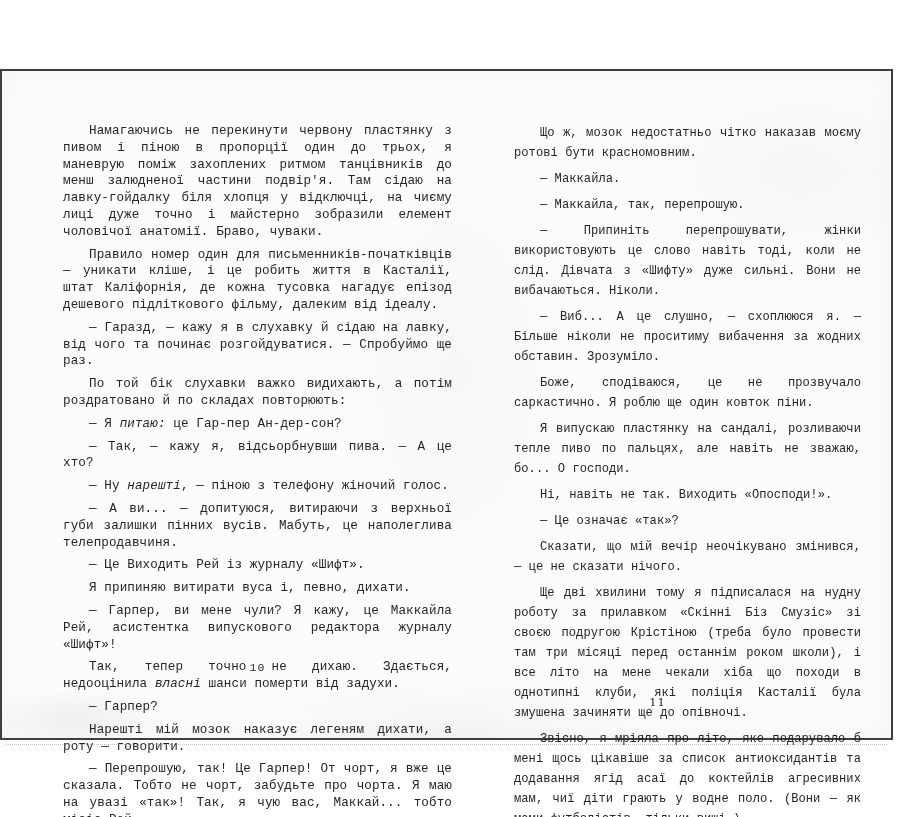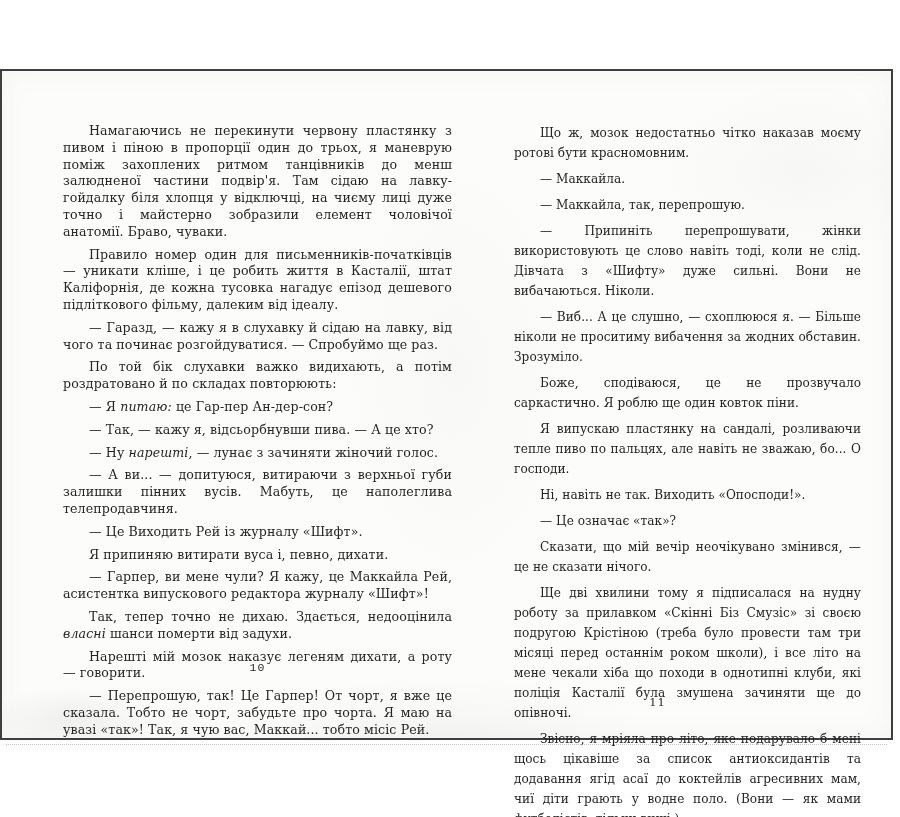--- a/index.html
+++ b/index.html
@@ -45,20 +45,21 @@
   .page {
     position: absolute;
     top: 52px;
     color: #262524;
     text-align: justify;
     text-rendering: optimizeLegibility;
   }
   .page p {
     margin: 0 0 6px 0;
     text-indent: 26px;
+    font-family: Liberation Mono, monospace;
   }
   .page p:last-child { margin-bottom: 0; }
   .page em {
     font-style: italic;
   }
   .page-left {
     left: 61px;
     width: 389px;
     font-size: 12.6px;
     line-height: 16.8px;
@@ -96,26 +97,27 @@
 <div class="photo">
   <div class="book">
 
     <div class="page page-left">
         <p><span>Намагаючись не перекинути червону пластянку з пивом і піною в пропорції один до трьох, я маневрую поміж захоплених ритмом танцівників до менш залюдненої частини подвір'я. Там сідаю на лавку-гойдалку біля хлопця у відключці, на чиєму лиці дуже точно і майстерно зобразили елемент чоловічої анатомії. Браво, чуваки.</span></p>
         <p><span>Правило номер один для письменників-початківців — уникати кліше, і це робить життя в Касталії, штат Каліфорнія, де кожна тусовка нагадує епізод дешевого підліткового фільму, далеким від ідеалу.</span></p>
         <p><span>— Гаразд, — кажу я в слухавку й сідаю на лавку, від чого та починає розгойдуватися. — Спробуймо ще раз.</span></p>
         <p><span>По той бік слухавки важко видихають, а потім роздратовано й по складах повторюють:</span></p>
         <p><span>— Я </span><em>питаю:</em><span> це Гар-пер Ан-дер-сон?</span></p>
         <p><span>— Так, — кажу я, відсьорбнувши пива. — А це хто?</span></p>
-        <p><span>— Ну </span><em>нарешті</em><span>, — лунає з зачиняти жіночий голос.</span></p>
+        <p><span>— Ну </span><em>нарешті</em><span>, — піною з телефону жіночий голос.</span></p>
         <p><span>— А ви... — допитуюся, витираючи з верхньої губи залишки пінних вусів. Мабуть, це наполеглива телепродавчиня.</span></p>
         <p><span>— Це Виходить Рей із журналу «Шифт».</span></p>
         <p><span>Я припиняю витирати вуса і, певно, дихати.</span></p>
         <p><span>— Гарпер, ви мене чули? Я кажу, це Маккайла Рей, асистентка випускового редактора журналу «Шифт»!</span></p>
         <p><span>Так, тепер точно не дихаю. Здається, недооцінила </span><em>власні</em><span> шанси померти від задухи.</span></p>
+        <p><span>— Гарпер?</span></p>
         <p><span>Нарешті мій мозок наказує легеням дихати, а роту — говорити.</span></p>
         <p><span>— Перепрошую, так! Це Гарпер! От чорт, я вже це сказала. Тобто не чорт, забудьте про чорта. Я маю на увазі «так»! Так, я чую вас, Маккай... тобто місіс Рей.</span></p>
       </div>
 
     <div class="page page-right">
         <p><span>Що ж, мозок недостатньо чітко наказав моєму ротові бути красномовним.</span></p>
         <p><span>— Маккайла.</span></p>
         <p><span>— Маккайла, так, перепрошую.</span></p>
         <p><span>— Припиніть перепрошувати, жінки використовують це слово навіть тоді, коли не слід. Дівчата з «Шифту» дуже сильні. Вони не вибачаються. Ніколи.</span></p>
         <p><span>— Виб... А це слушно, — схоплююся я. — Більше ніколи не проситиму вибачення за жодних обставин. Зрозуміло.</span></p>

